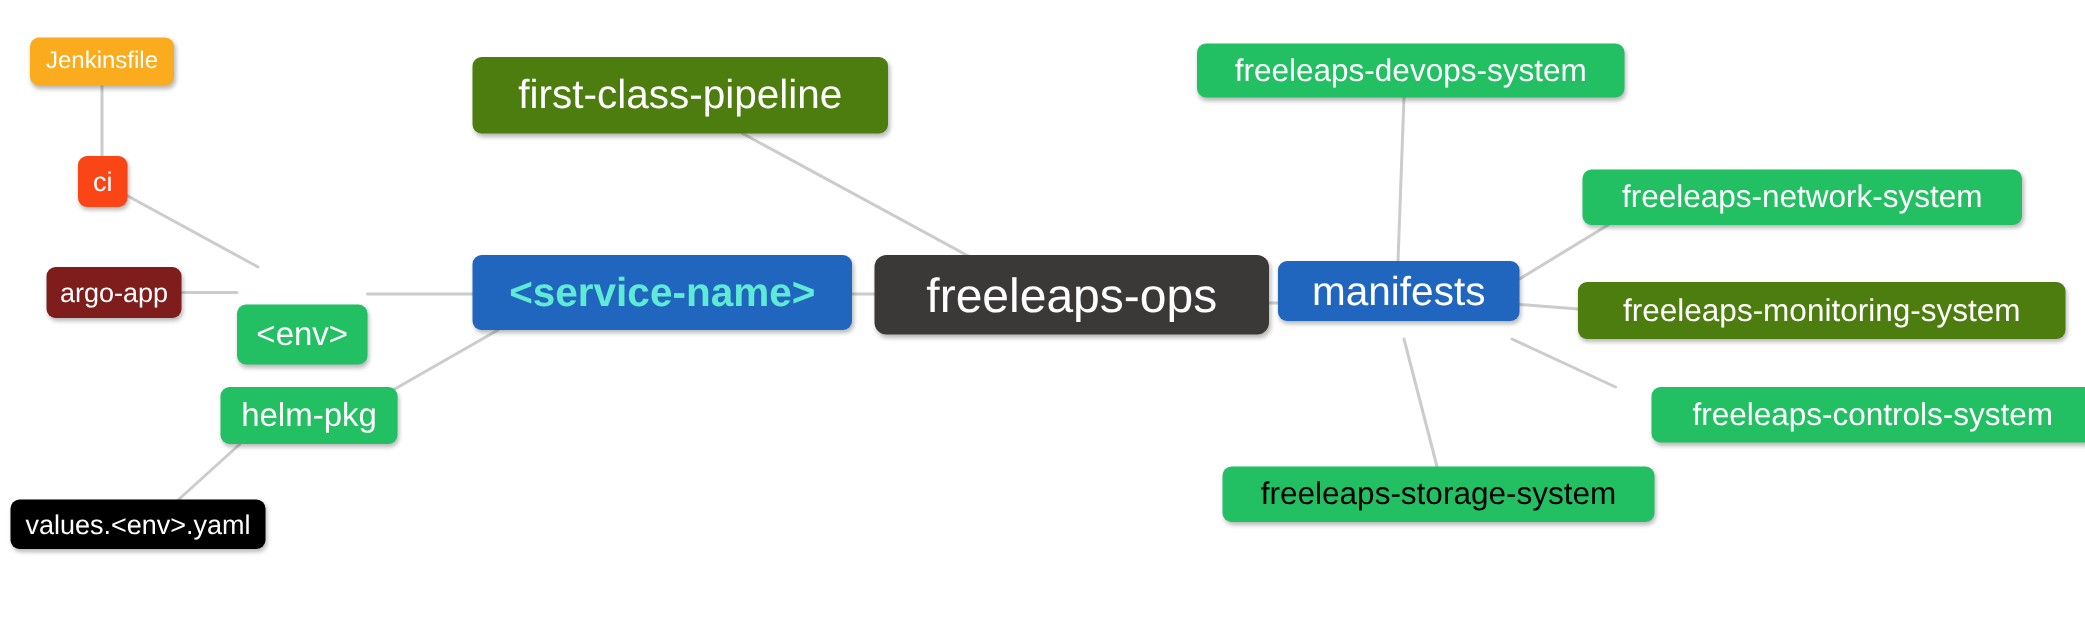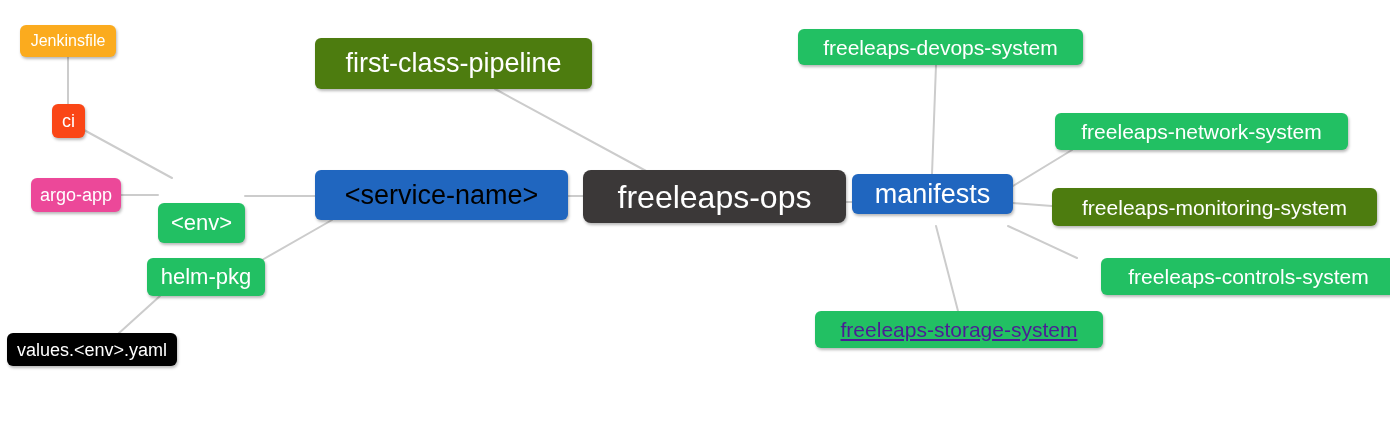--- a/index.html
+++ b/index.html
@@ -50,27 +50,27 @@
     <line x1="846" y1="202" x2="852" y2="202"></line>
     <line x1="936" y1="65" x2="932" y2="174"></line>
     <line x1="1013" y1="186" x2="1072" y2="150"></line>
     <line x1="1013" y1="203" x2="1052" y2="206"></line>
     <line x1="1008" y1="226" x2="1077" y2="258"></line>
     <line x1="936" y1="226" x2="958" y2="311"></line>
   </svg>
 
   <div class="node n-jenkinsfile" style="background: rgb(251, 171, 30); color: rgb(255, 255, 255);">Jenkinsfile</div>
   <div class="node n-ci" style="background: rgb(250, 70, 22); color: rgb(255, 255, 255);">ci</div>
-  <div class="node n-argo" style="background: #ec4899; color: rgb(255, 255, 255);">argo-app</div>
+  <div class="node n-argo" style="background: #7f1d1d; color: rgb(255, 255, 255);">argo-app</div>
   <div class="node n-env" style="background: rgb(34, 192, 99); color: rgb(255, 255, 255); margin-top: 27px;">&lt;env&gt;</div>
   <div class="node n-helm" style="background: rgb(34, 192, 99); color: rgb(255, 255, 255);">helm-pkg</div>
   <div class="node n-values" style="background: #000000; color: rgb(255, 255, 255);">values.&lt;env&gt;.yaml</div>
   <div class="node n-pipeline" style="background: #4d7c0f; color: rgb(255, 255, 255);">first-class-pipeline</div>
-  <div class="node n-service" style="background: rgb(32, 102, 191); color: #000000;">&lt;service-name&gt;</div>
+  <div class="node n-service" style="background: rgb(32, 102, 191); color: #5eead4; font-weight: bold;">&lt;service-name&gt;</div>
   <div class="node n-root" style="background: rgb(59, 56, 56); color: rgb(255, 255, 255);">freeleaps-ops</div>
   <div class="node n-manifests" style="background: rgb(32, 102, 191); color: rgb(255, 255, 255);">manifests</div>
   <div class="node n-sys0" style="background: rgb(34, 192, 99); color: rgb(255, 255, 255);">freeleaps-devops-system</div>
   <div class="node n-sys1" style="background: rgb(34, 192, 99); color: rgb(255, 255, 255);">freeleaps-network-system</div>
   <div class="node n-sys2" style="background: #4d7c0f; color: rgb(255, 255, 255);">freeleaps-monitoring-system</div>
   <div class="node n-sys3" style="background: rgb(34, 192, 99); color: rgb(255, 255, 255);">freeleaps-controls-system</div>
-  <div class="node n-sys4" style="background: rgb(34, 192, 99); color: #4c1d95; text-decoration: underline;">freeleaps-storage-system</div>
+  <div class="node n-sys4" style="background: rgb(34, 192, 99); color: #000000;">freeleaps-storage-system</div>
 
 </div>
 
 </body></html>

